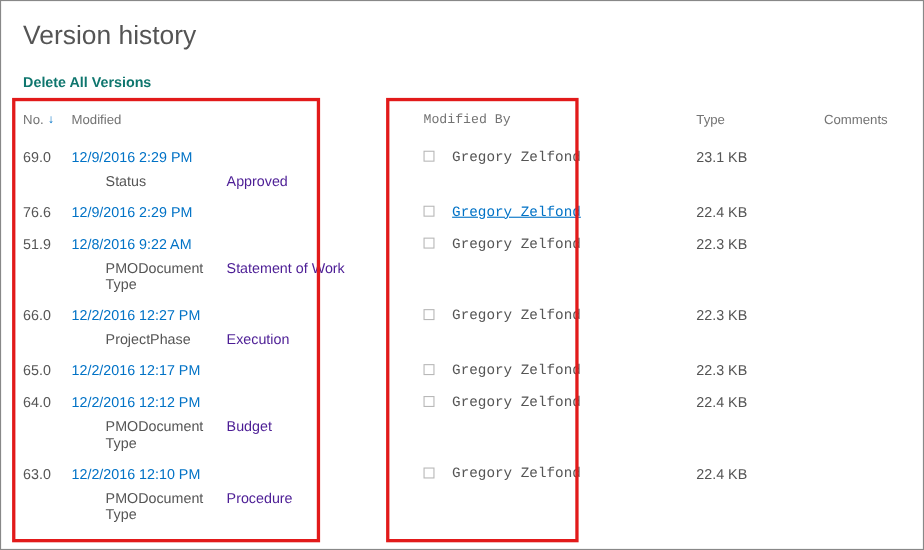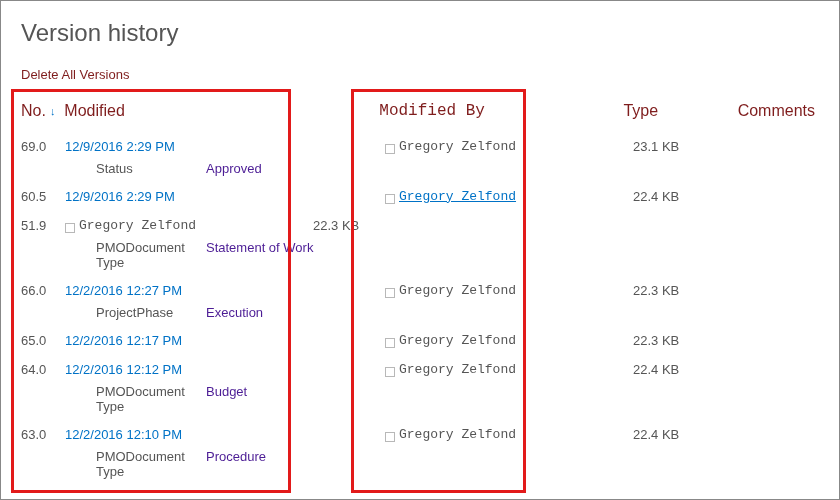--- a/index.html
+++ b/index.html
@@ -15,39 +15,40 @@
     position: relative;
   }
   .container { padding: 18px 24px 0 20px; }
   .page-title {
     font-size: 24px;
     font-weight: 300;
     color: #555;
     margin-bottom: 20px;
   }
   .delete-link {
-    color: #7f1d1d;
+    color: #0f766e;
     margin-bottom: 14px;
     display: inline-block;
     cursor: pointer;
+    font-weight: bold;
   }
   .header-row {
     display: flex;
     padding: 6px 0 8px 0;
     border-bottom: 0;
   }
   .col { display: flex; align-items: center; }
   .col-no { width: 44px; }
   .col-mod { width: 320px; }
   .col-by { width: 248px; font-family: Liberation Mono, monospace; }
   .col-size { width: 116px; }
   .col-comments { flex: 1; }
   .th {
-    color: #7f1d1d;
-    font-size: 16px;
+    color: #737373;
+    font-size: 12px;
     cursor: pointer;
   }
   .sort-arrow {
     margin-left: 4px;
     font-size: 11px;
     color: #0072c6;
   }
   .rows { }
   .row {
     padding: 7px 0 0 0;
@@ -63,22 +64,22 @@
   }
   .meta-label { width: 110px; color: #555; margin-left: 31px; }
   .meta-value { color: #4c1d95; }
   .no-text { color: #555; }
   .mod-link {
     color: #0072c6;
     cursor: pointer;
   }
   .by-cell {
     display: flex;
-    align-items: flex-end;
-    gap: 4px;
+    align-items: center;
+    gap: 16px;
   }
   .presence {
     display: inline-block;
     width: 10px;
     height: 10px;
     border: 1px solid #b8b8b8;
     background: #fff;
   }
   .by-name { color: #555; }
   .by-name.linked {
@@ -142,41 +143,44 @@
           <div class="col col-comments"></div>
         </div>
         <div class="row-meta">
           <span class="meta-label">Status</span>
           <span class="meta-value">Approved</span>
         </div>
       </div>
       <div class="row">
         <div class="row-main">
           <div class="col col-no">
-            <span class="no-text">60.5</span>
+            <span class="no-text">76.6</span>
           </div>
           <div class="col col-mod">
             <span class="mod-link">12/9/2016 2:29 PM</span>
           </div>
           <div class="col col-by">
             <div class="by-cell">
               <span class="presence"></span>
               <span class="by-name linked">Gregory Zelfond</span>
             </div>
           </div>
           <div class="col col-size">
             <span class="size-text">22.4 KB</span>
           </div>
           <div class="col col-comments"></div>
         </div>
       </div>
       <div class="row">
         <div class="row-main">
           <div class="col col-no">
             <span class="no-text">51.9</span>
+          </div>
+          <div class="col col-mod">
+            <span class="mod-link">12/8/2016 9:22 AM</span>
           </div>
           <div class="col col-by">
             <div class="by-cell">
               <span class="presence"></span>
               <span class="by-name">Gregory Zelfond</span>
             </div>
           </div>
           <div class="col col-size">
             <span class="size-text">22.3 KB</span>
           </div>

